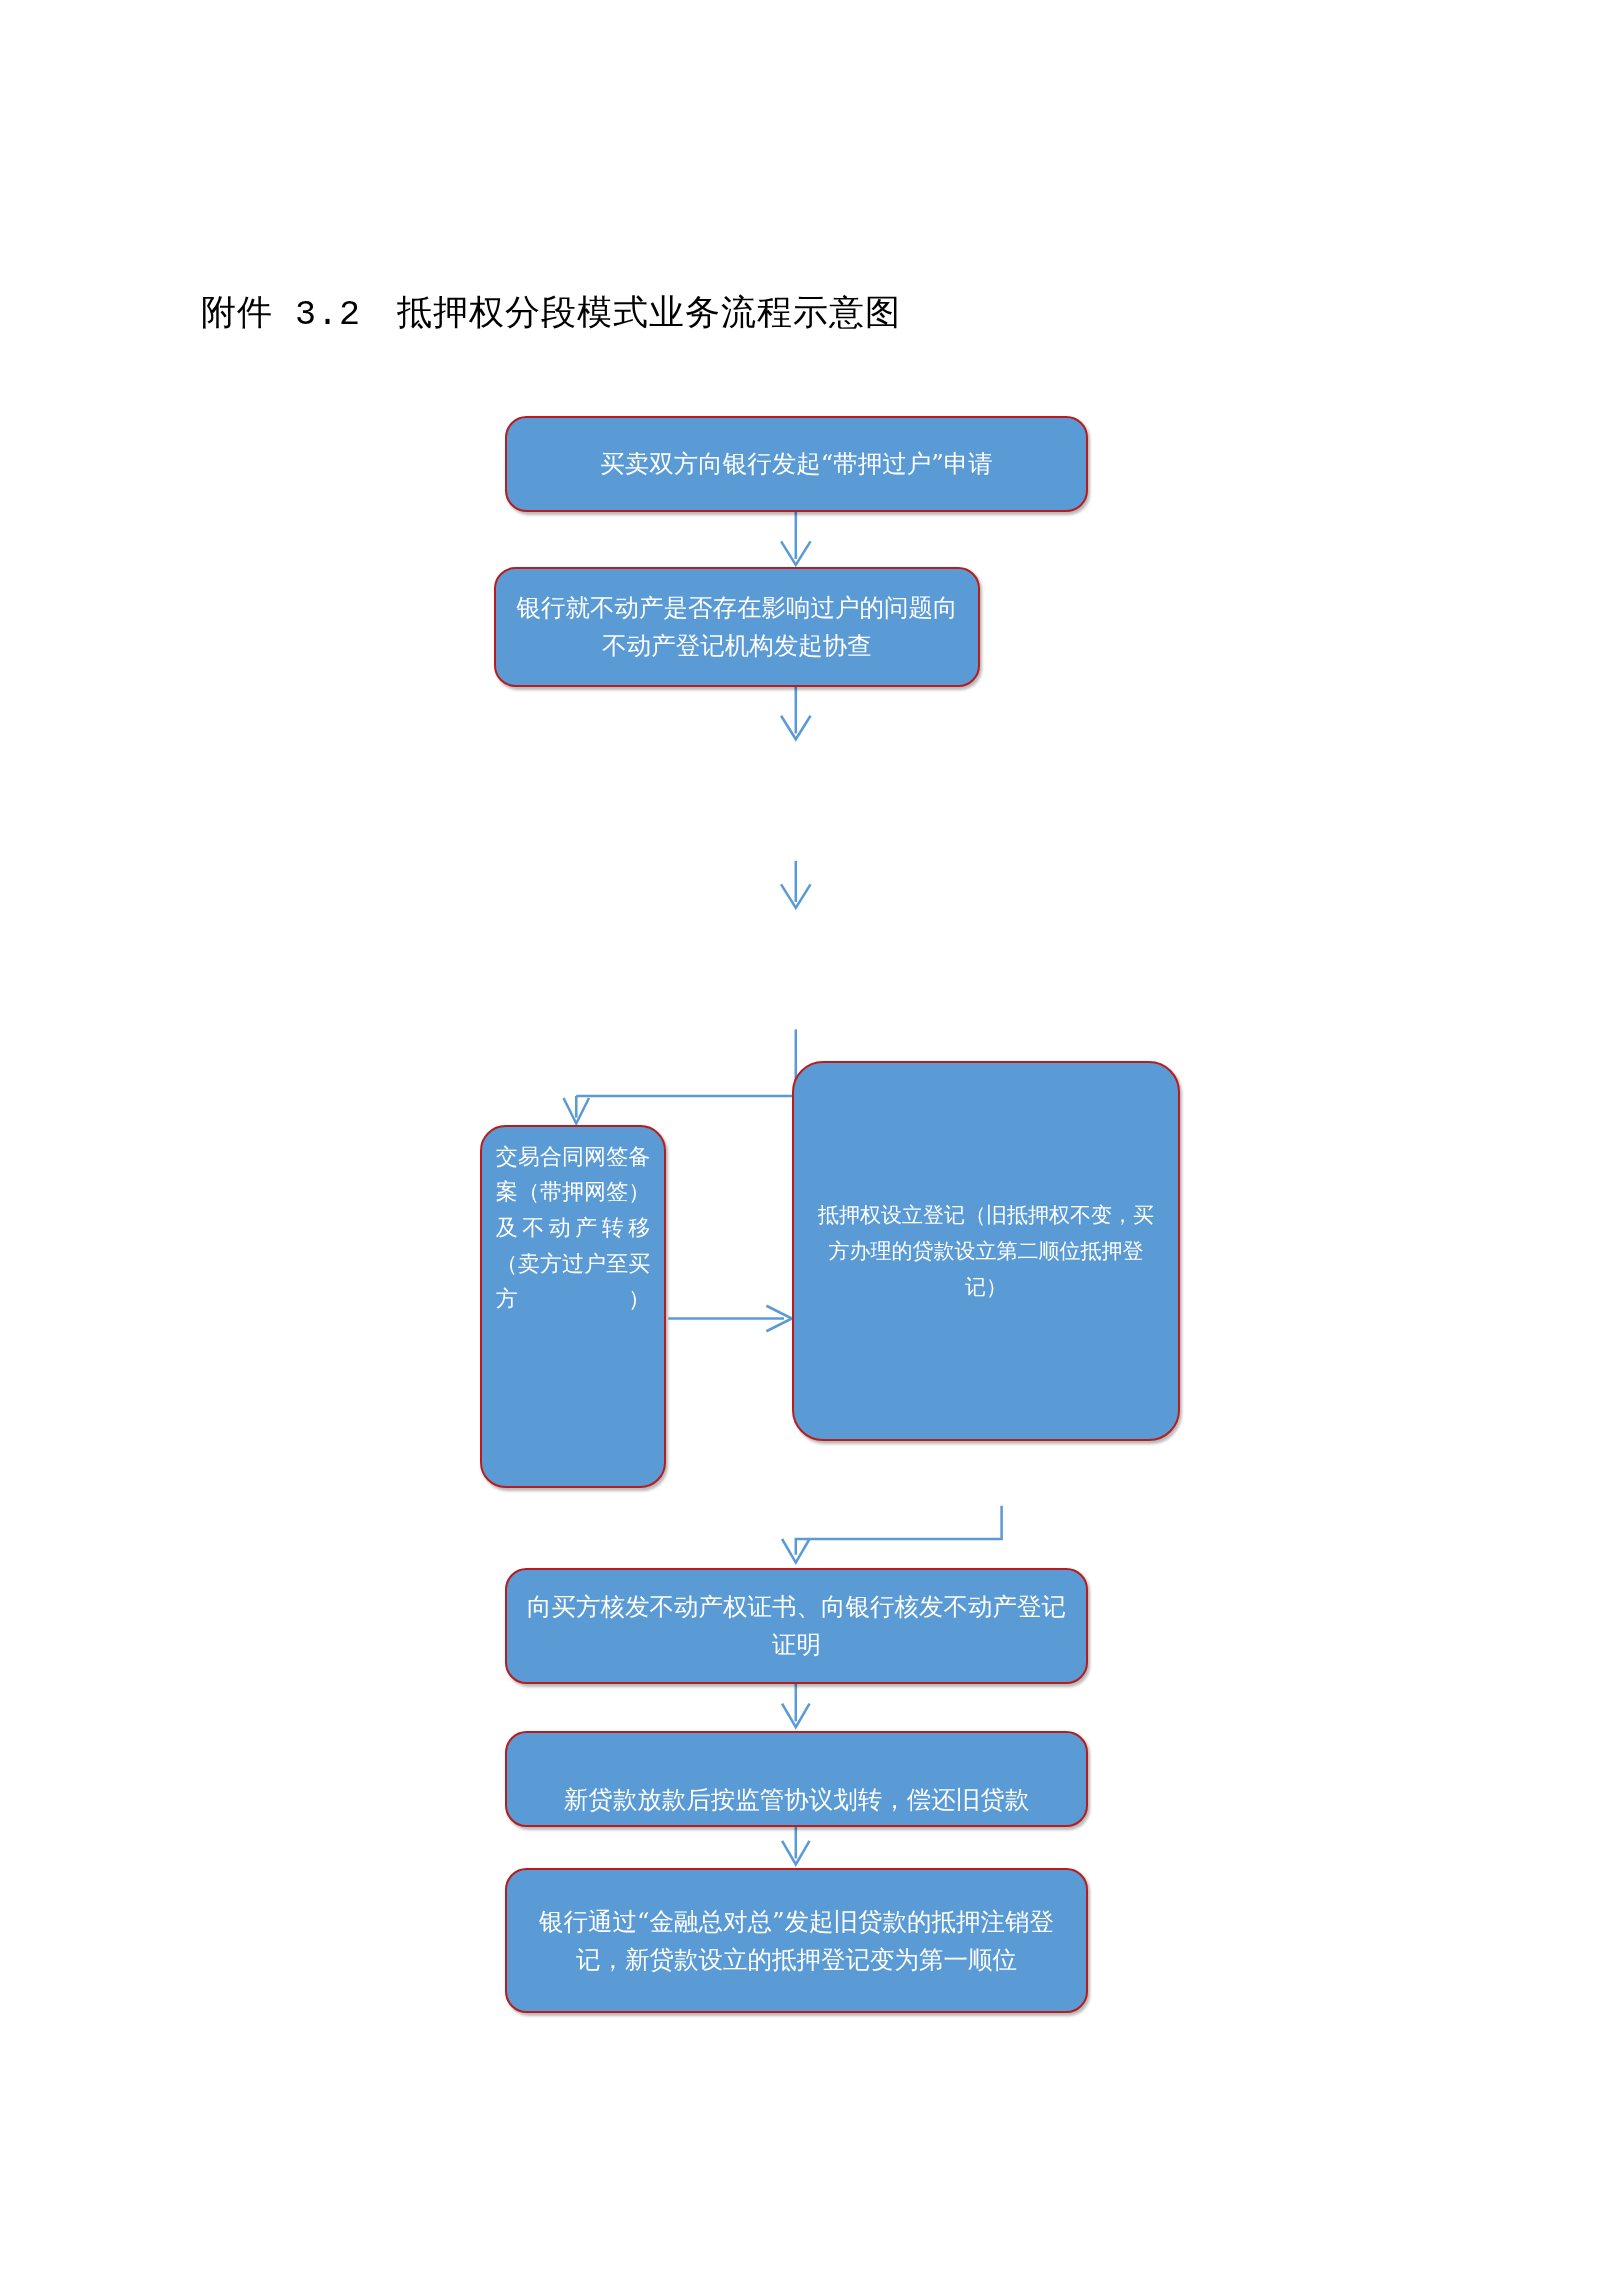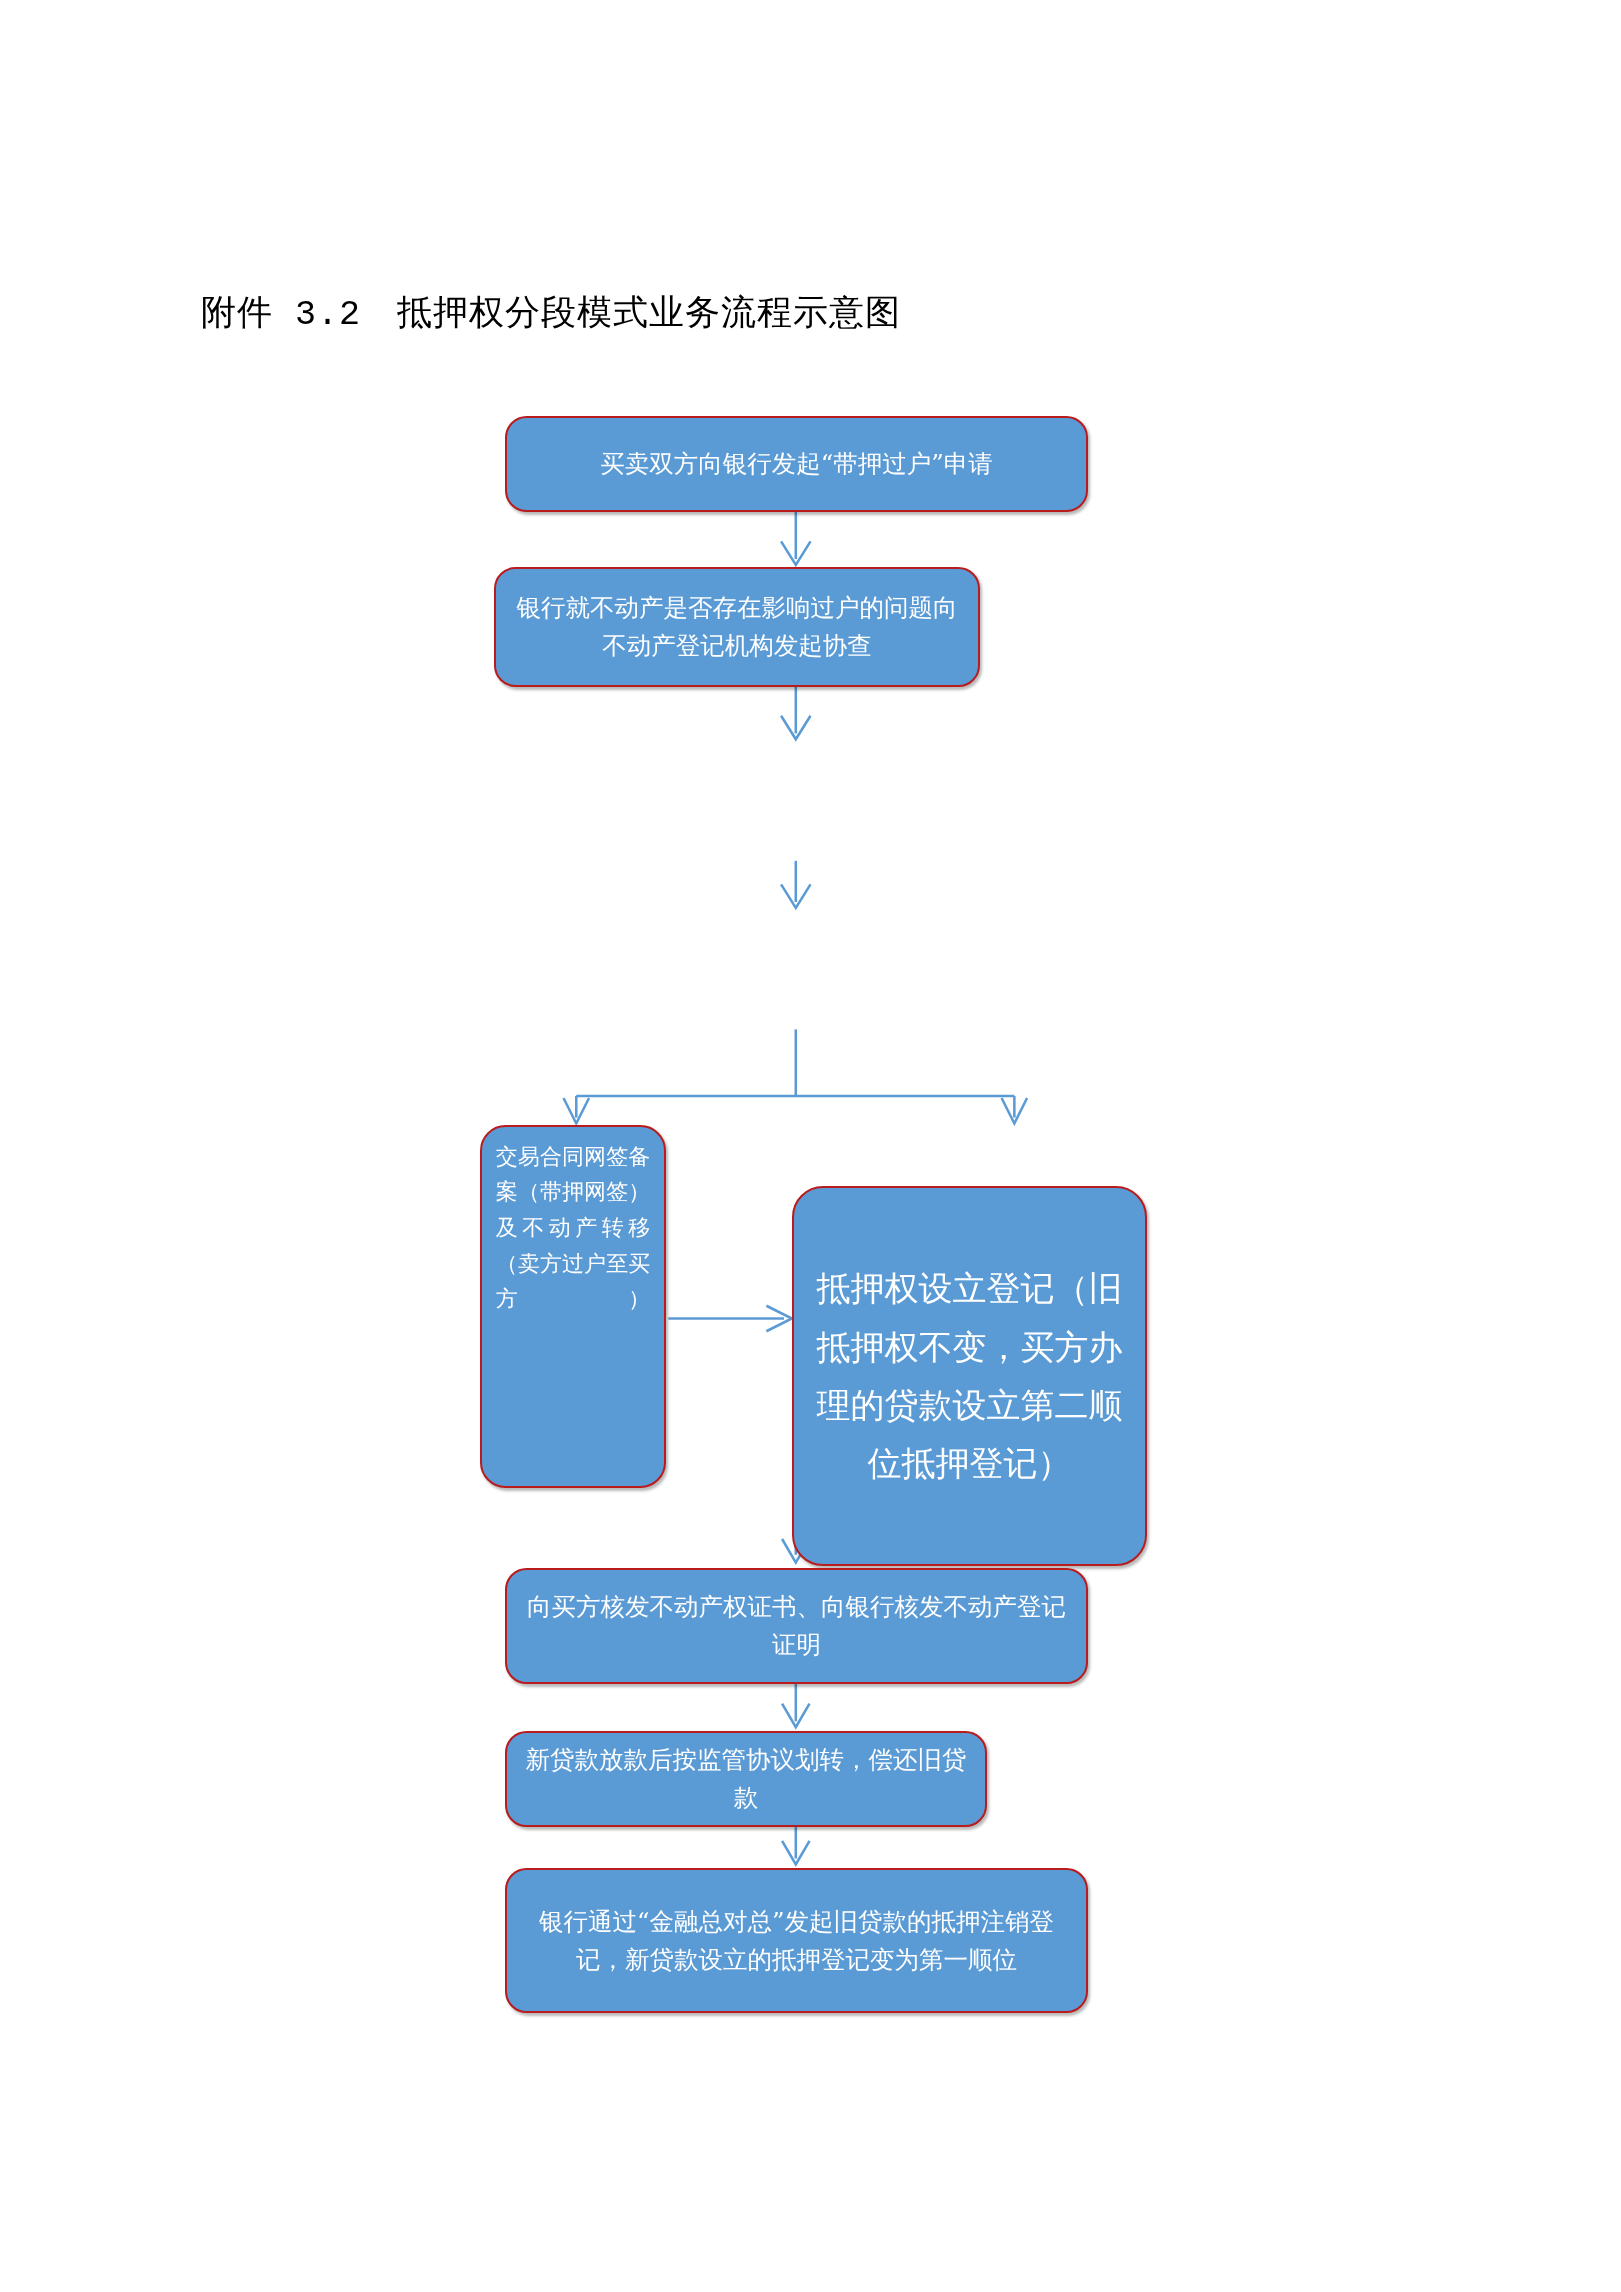--- a/index.html
+++ b/index.html
@@ -82,28 +82,28 @@
     font-size: 22px;
     line-height: 1.62;
     padding: 5.9px 13.7px;
     text-align: justify;
     text-align-last: justify;
     align-items: flex-start;
   }
   #node-5a .txt { padding-top: 5.9px; }
 
   #node-5b {
-    left: 792px; top: 1186px; width: 355px; height: 380px;
+    left: 792px; top: 1061px; width: 388px; height: 380px;
     border-radius: 31px;
-    font-size: 34px;
+    font-size: 21px;
     line-height: 1.72;
   }
 
   #node-6 { left: 505px; top: 1568px; width: 583px; height: 116px; }
-  #node-7 { left: 505px; top: 1731px; width: 482px; height: 96px; }
+  #node-7 { left: 505px; top: 1731px; width: 583px; height: 96px; align-items: flex-end; }
   #node-8 { left: 505px; top: 1868px; width: 583px; height: 145px; }
 
   .conn-line { stroke: #5b9bd5; stroke-width: 2.6; fill: none; }
   .conn-head { fill: none; stroke: #5b9bd5; stroke-width: 2.6; }
 </style>
 </head>
 <body>
 
 <div id="flow">
 

